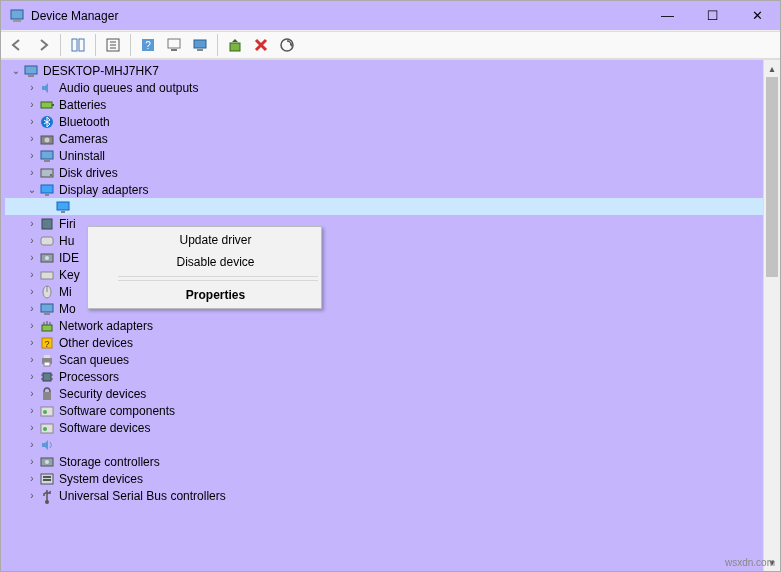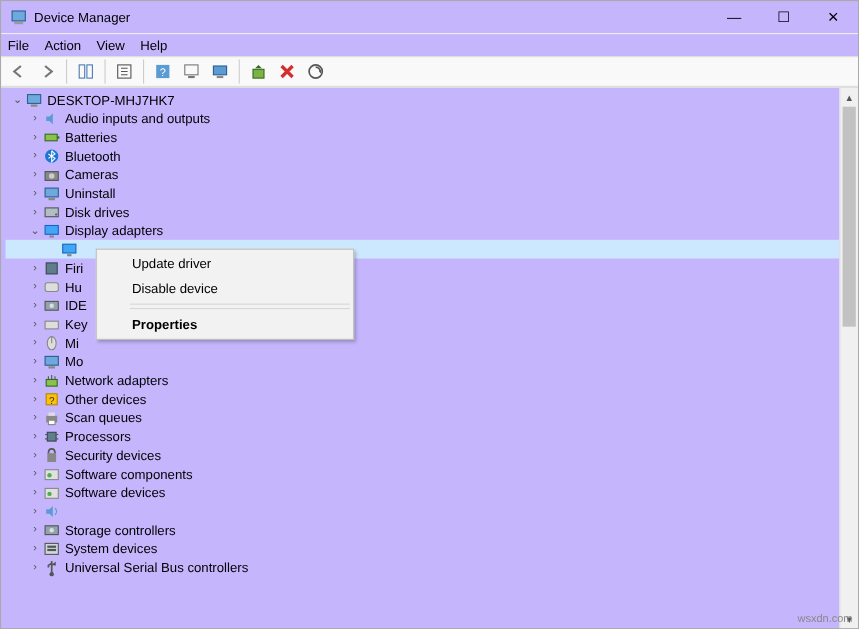--- a/index.html
+++ b/index.html
@@ -19,21 +19,21 @@
   .tree { flex: 1; overflow-y: auto; font-size: 12px; padding: 2px 0 2px 4px; position: relative; }
   .scrollbar { width: 17px; background: #f0f0f0; border-left: 1px solid #ddd; position: relative; }
   .scrollbar .sbtn { height: 17px; display:flex; align-items:center; justify-content:center; font-size:10px; color:#555;}
   .node { display: flex; align-items: center; height: 17px; white-space: nowrap; cursor: pointer; }
   .node .chev { width: 14px; text-align: center; color: #555; font-size: 10px; }
   .node .icon { width: 16px; height: 16px; margin-right: 4px; display:flex; align-items:center; justify-content:center; }
   .indent0 { padding-left: 4px; }
   .indent1 { padding-left: 20px; }
   .indent2 { padding-left: 36px; }
   .node.selected { background: #cce8ff; }
-  .ctxmenu { position: absolute; top: 226px; left: 87px; width: 235px; background: #f2f2f2; border: 1px solid #bcbcbc; box-shadow: 2px 2px 3px rgba(0,0,0,0.25); font-size: 12px; padding: 2px; z-index: 100; }
+  .ctxmenu { position: absolute; top: 226px; left: 87px; width: 235px; background: #f2f2f2; border: 1px solid #bcbcbc; box-shadow: 2px 2px 3px rgba(0,0,0,0.25); font-size: 12px; padding: 2px; z-index: 100; text-align: center; }
   .ctxitem { padding: 4px 8px 4px 30px; cursor: pointer; }
   .ctxsep { height: 1px; background: #d7d7d7; margin: 3px 1px 3px 28px; }
   .ctxbold { font-weight: bold; }
   .highlight-box { position:absolute; border: 3px solid #e50914; pointer-events:none; }
   .watermark { position: absolute; right: 6px; bottom: 4px; font-size: 10px; color: #888; }
   svg { display: block; }
 </style>
 </head>
 <body>
 
@@ -46,26 +46,20 @@
         </svg>
     </span>
     <span class="title">Device Manager</span>
     <div class="winbtns">
       <div class="winbtn">—</div>
       <div class="winbtn">☐</div>
       <div class="winbtn close">✕</div>
     </div>
   </div>
 
-  <div class="menubar">
-    <span>File</span>
-    <span>Action</span>
-    <span>View</span>
-    <span>Help</span>
-  </div>
 
   <div class="toolbar">
     <div class="tbtn">
         <svg width="16" height="16">
           <path d="M10 3 L4 8 L10 13" fill="none" stroke="#777" stroke-width="2"></path>
         </svg>
       </div>
     <div class="tbtn">
         <svg width="16" height="16">
           <path d="M6 3 L12 8 L6 13" fill="none" stroke="#777" stroke-width="2"></path>
@@ -140,21 +134,21 @@
         <span>DESKTOP-MHJ7HK7</span>
       </div>
       <div id="tree-items">
           <div class="node indent1">
             <span class="chev">›</span>
             <span class="icon">
               <svg width="16" height="16">
                 <path d="M3 6 L6 6 L9 3 L9 13 L6 10 L3 10 Z" fill="#5b9bd5"></path>
               </svg>
             </span>
-            <span>Audio inputs and outputs</span>
+            <span>Audio queues and outputs</span>
           </div>
           <div class="node indent1">
             <span class="chev">›</span>
             <span class="icon">
               <svg width="16" height="16">
                 <rect x="2" y="5" width="11" height="6" fill="#8bc34a" stroke="#33691e"></rect>
                 <rect x="13" y="7" width="2" height="2" fill="#33691e"></rect>
               </svg>
             </span>
             <span>Batteries</span>

